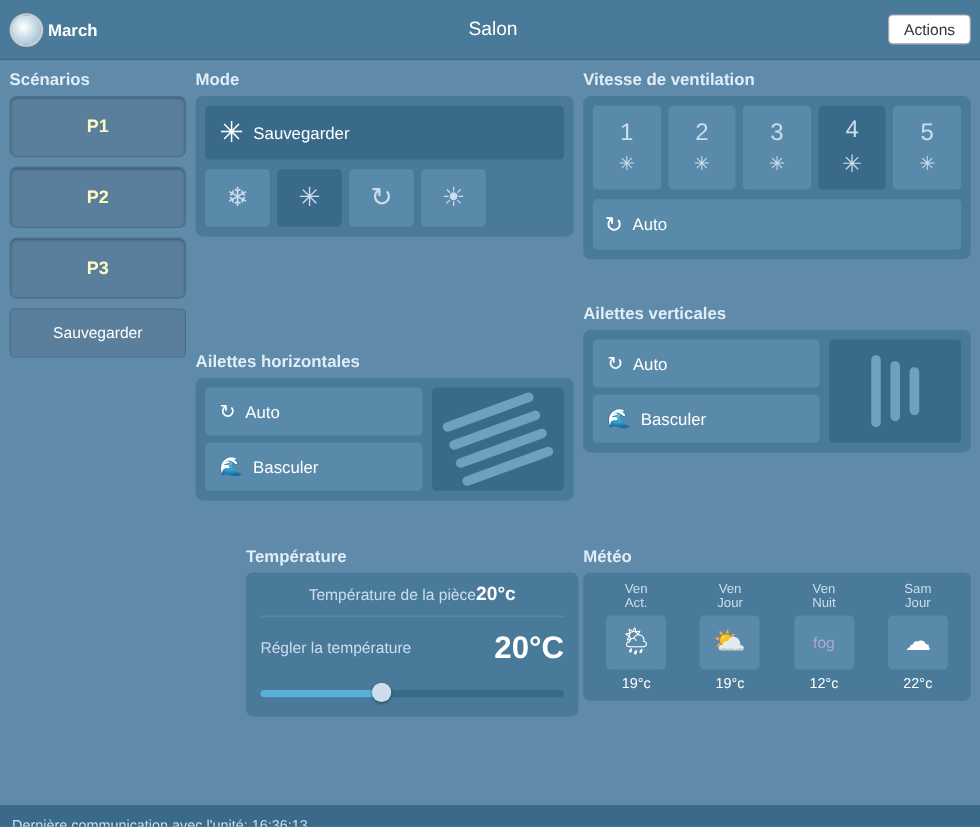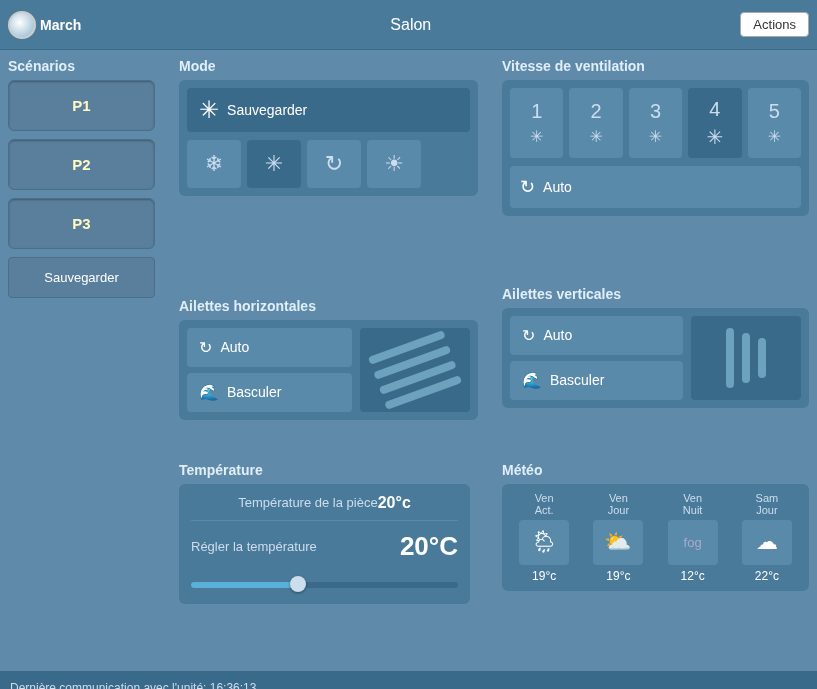--- a/index.html
+++ b/index.html
@@ -50,21 +50,21 @@
       padding: 4px 12px;
       font-size: 13px;
       cursor: pointer;
     }
 
     
     .main {
       display: grid;
       grid-template-columns: 155px 1fr 1fr;
       grid-template-rows: auto auto auto auto;
-      gap: 16px;
+      gap: 0;
       padding: 8px;
       height: calc(689px - 38px - 30px);
     }
 
     
     .footer {
       height: 34px;
       background: #3a6a8a;
       display: flex;
       align-items: center;
@@ -211,21 +211,20 @@
     .ailettes-h-section {
       grid-column: 2;
       grid-row: 2;
       padding: 0 8px 8px 0;
       margin-top: 40px;
     }
     .ailettes-v-section {
       grid-column: 3;
       grid-row: 2;
       padding: 0 0 8px 0;
-      margin-top: 28px;
     }
     .ailettes-box {
       background: #4a7a9a;
       border-radius: 6px;
       padding: 8px;
       display: flex;
       gap: 8px;
     }
     .ailettes-controls {
       flex: 1;
@@ -276,21 +275,22 @@
       height: 60px;
       background: #7ab0cc;
       border-radius: 4px;
       opacity: 0.8;
     }
 
     
     .temp-section {
       grid-column: 2;
       grid-row: 3;
-      padding: 0 16px 8px 0;
+      padding: 0 4px 8px 0;
+      margin-left: 42px;
     }
     .temp-box {
       background: #4a7a9a;
       border-radius: 6px;
       padding: 10px 12px;
     }
     .temp-row {
       display: flex;
       justify-content: center;
       align-items: center;

